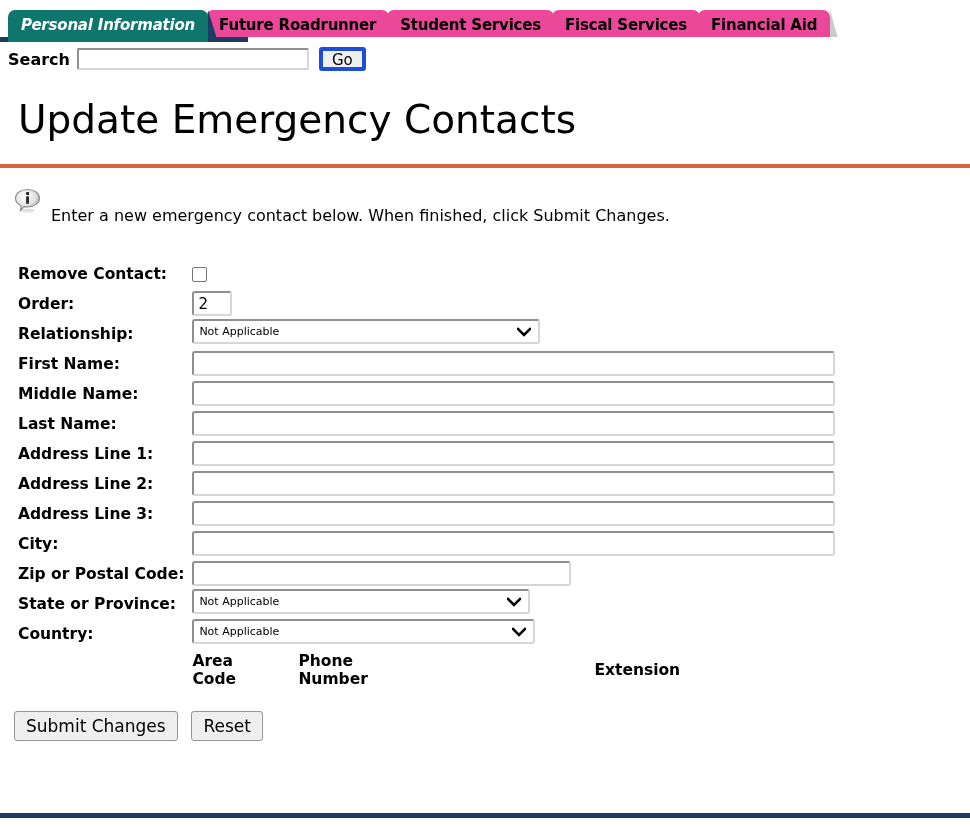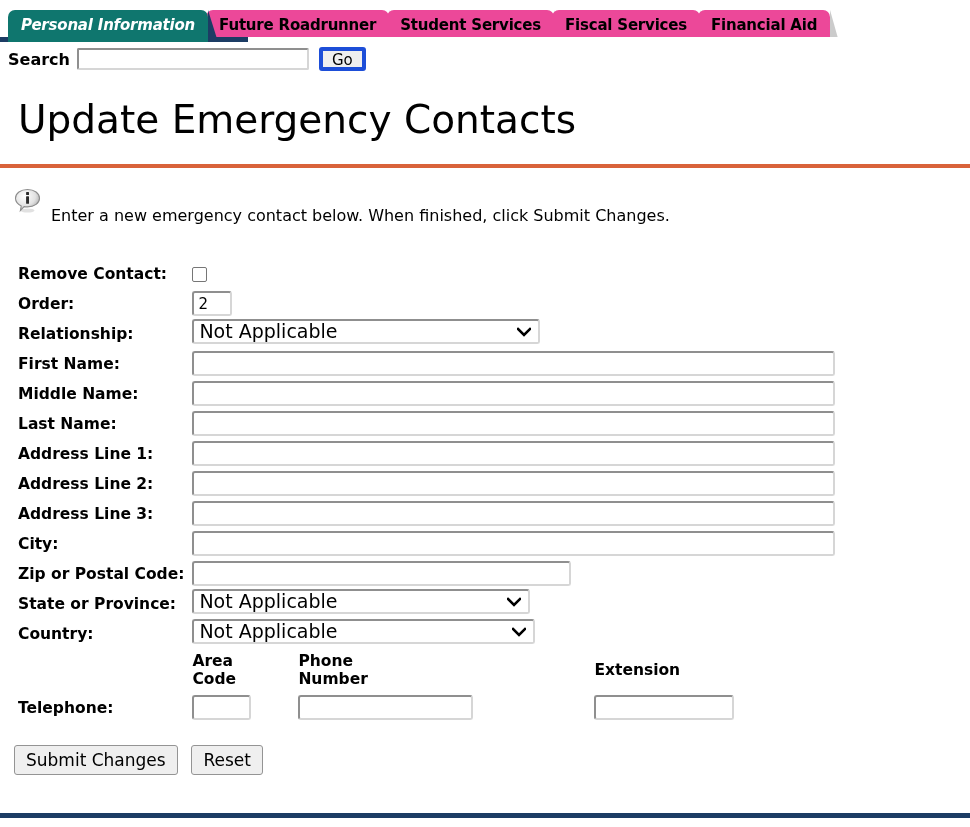--- a/index.html
+++ b/index.html
@@ -230,21 +230,21 @@
 
   .sel {
     position: relative;
     display: inline-block;
     height: 25px;
     border: 2px solid;
     border-color: #8f8f8f #d6d6d6 #d6d6d6 #8f8f8f;
     border-radius: 3px;
     background: #ffffff;
     box-sizing: border-box;
-    font-size: 19px;
+    font-size: 11px;
     line-height: 21px;
     padding: 0 26px 0 5px;
     color: #000;
     white-space: nowrap;
     overflow: hidden;
     cursor: pointer;
   }
   .sel.relationship { width: 348px; }
   .sel.state        { width: 338px; }
   .sel.country      { width: 343px; }
@@ -431,34 +431,20 @@
         <td class="phhead" style="width:296px">
           <span class="w" style="width:110px">Phone</span>
           <span class="w" style="width:110px">Number</span>
         </td>
         <td class="phhead">Extension</td>
       </tr>
             </tbody>
           </table>
     </td>
   </tr>
-  <tr>
-    <td class="lab">Telephone:</td>
-    <td class="fld" style="height:34px">
-      <table style="border-collapse:collapse">
-            <tbody>
-              <tr>
-        <td style="width:106px"><input class="txt area" type="text" style=""></td>
-        <td style="width:296px"><input class="txt phone" type="text" style=""></td>
-        <td><input class="txt ext" type="text" style=""></td>
-      </tr>
-            </tbody>
-          </table>
-    </td>
-  </tr>
 </tbody>
   </table>
 
 <div class="btnrow">
   <button class="formbtn">Submit Changes</button>
   <button class="formbtn">Reset</button>
 </div>
 
 <div class="rule-navy"></div>
 

